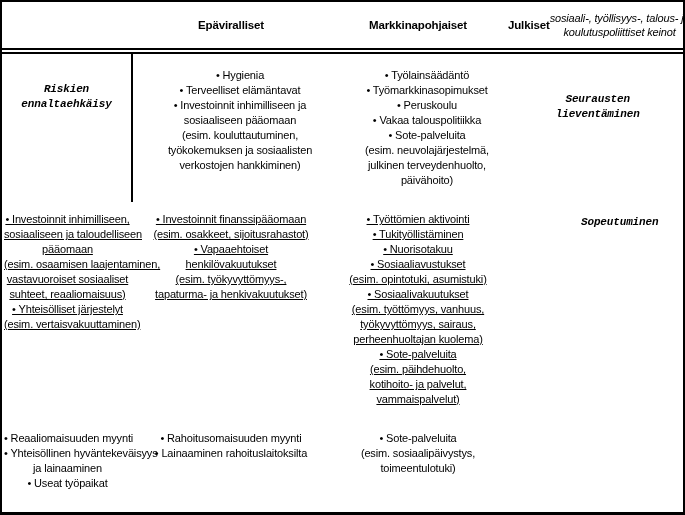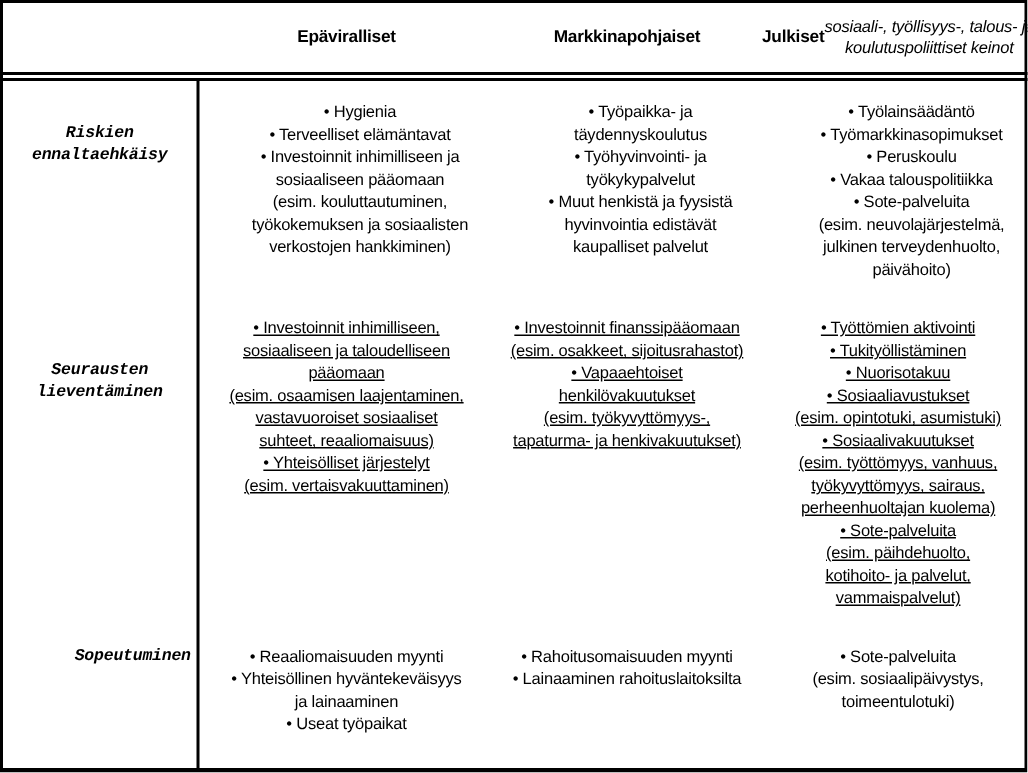--- a/index.html
+++ b/index.html
@@ -106,27 +106,20 @@
 
     <div class="cell label-cell label-row-1">Riskien
 ennaltaehkäisy</div>
     <div class="cell content-cell row-1">• Hygienia
 • Terveelliset elämäntavat
 • Investoinnit inhimilliseen ja
 sosiaaliseen pääomaan
 (esim. kouluttautuminen,
 työkokemuksen ja sosiaalisten
 verkostojen hankkiminen)</div>
-    <div class="cell content-cell row-1">• Työpaikka- ja
-täydennyskoulutus
-• Työhyvinvointi- ja
-työkykypalvelut
-• Muut henkistä ja fyysistä
-hyvinvointia edistävät
-kaupalliset palvelut</div>
     <div class="cell content-cell row-1">• Työlainsäädäntö
 • Työmarkkinasopimukset
 • Peruskoulu
 • Vakaa talouspolitiikka
 • Sote-palveluita
 (esim. neuvolajärjestelmä,
 julkinen terveydenhuolto,
 päivähoito)</div>
 
     <div class="cell label-cell label-row-2">Seurausten

